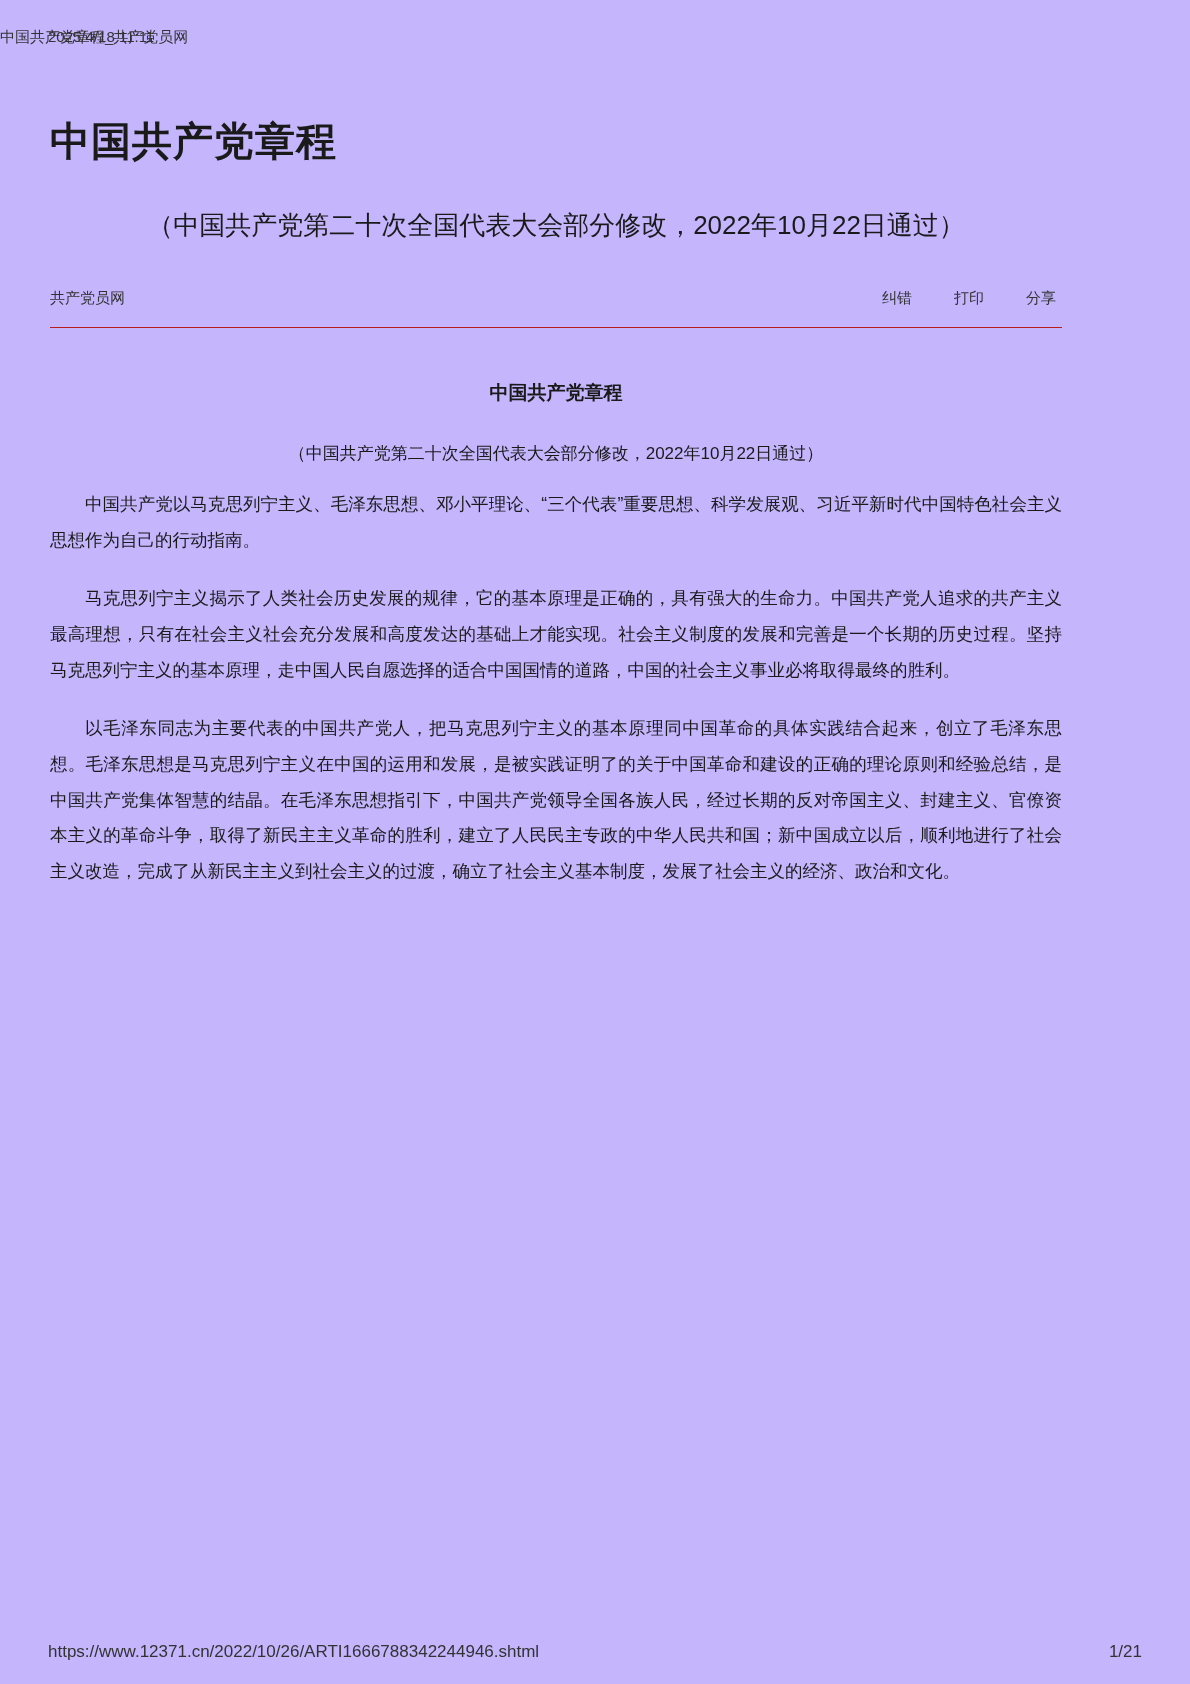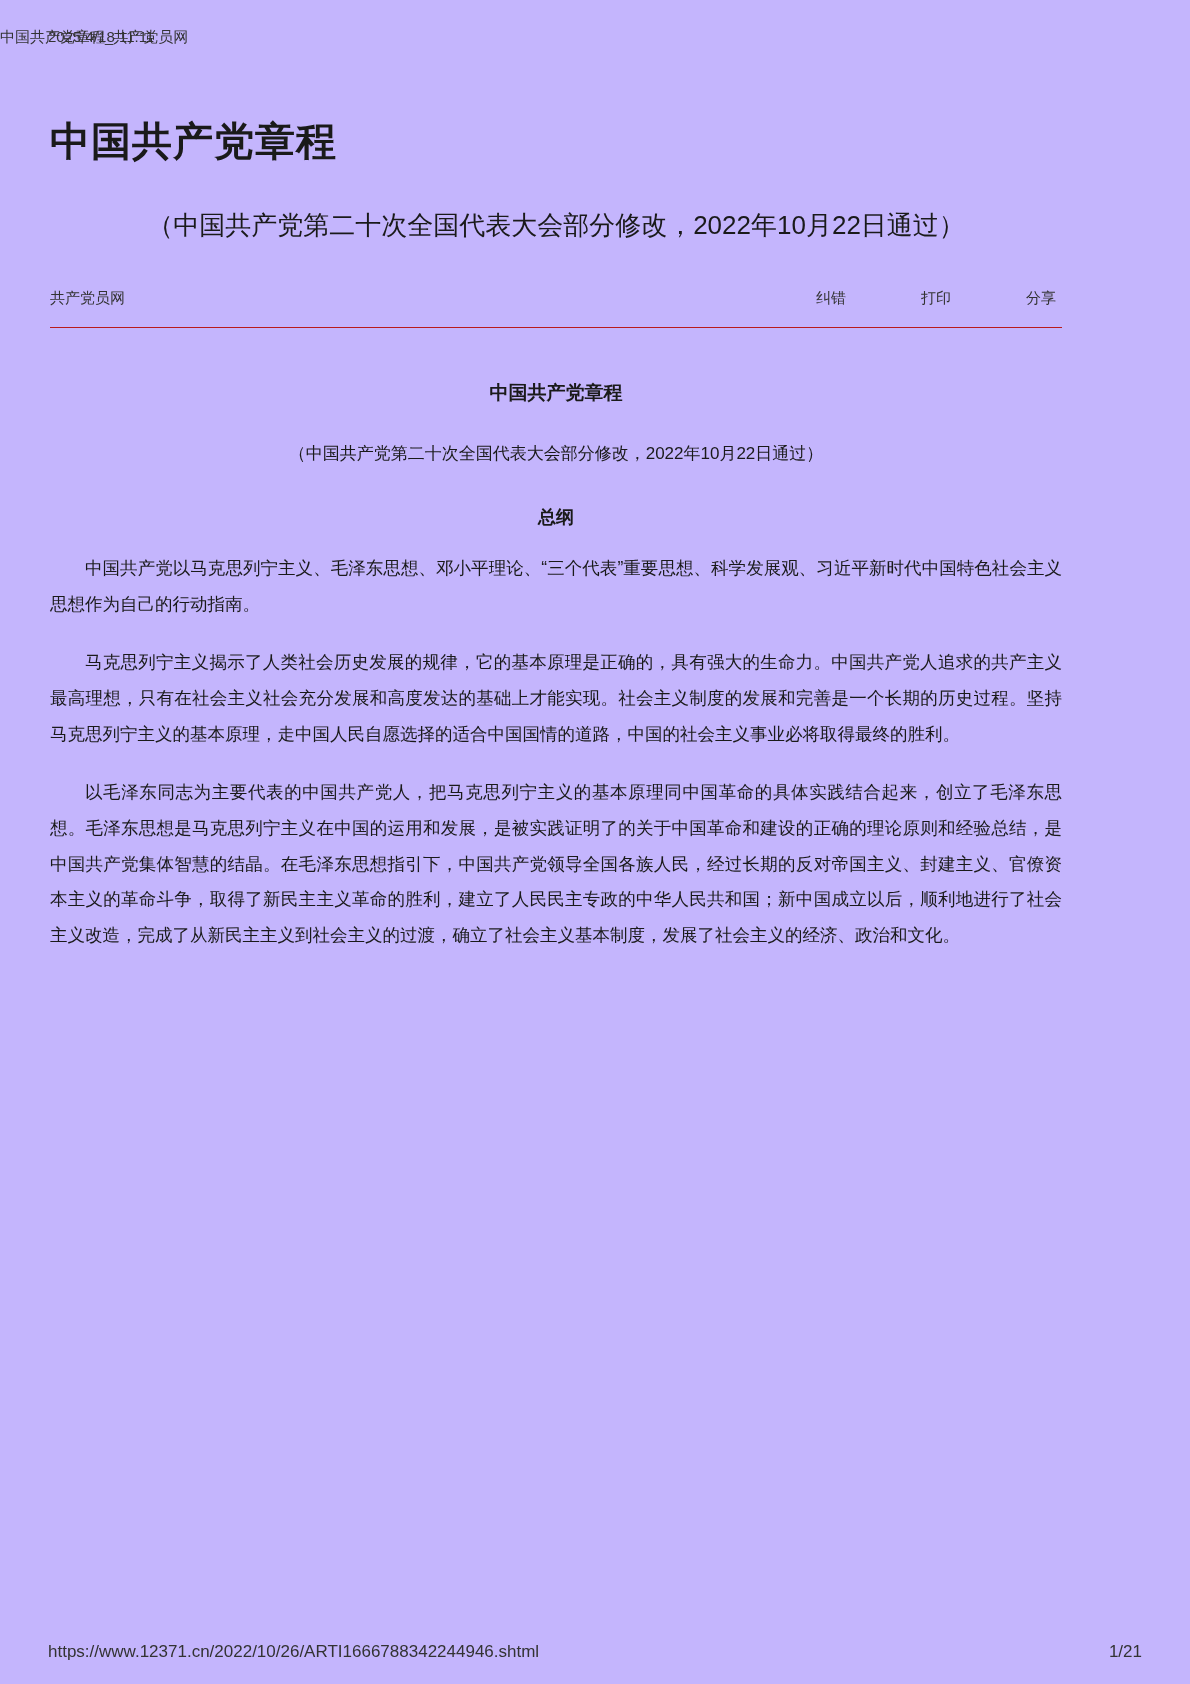--- a/index.html
+++ b/index.html
@@ -103,21 +103,21 @@
     left: 0;
     top: 0;
     font-size: 15px;
     color: #333;
   }
   .meta-actions {
     position: absolute;
     right: 6px;
     top: 0;
     display: flex;
-    gap: 75px;
+    gap: 42px;
     font-size: 15px;
     color: #333;
   }
   .meta-actions span {
     cursor: pointer;
   }
 
   .body-title {
     text-align: center;
     font-size: 19px;
@@ -166,21 +166,20 @@
       <span class="meta-source">共产党员网</span>
       <div class="meta-actions">
         <span>纠错</span>
         <span>打印</span>
         <span>分享</span>
       </div>
     </div>
 
     <div class="body-title">中国共产党章程</div>
     <div class="body-subtitle">（中国共产党第二十次全国代表大会部分修改，2022年10月22日通过）</div>
-    <div class="section-heading">总纲</div>
 
     <p class="para">中国共产党以马克思列宁主义、毛泽东思想、邓小平理论、“三个代表”重要思想、科学发展观、习近平新时代中国特色社会主义思想作为自己的行动指南。</p>
     <p class="para">马克思列宁主义揭示了人类社会历史发展的规律，它的基本原理是正确的，具有强大的生命力。中国共产党人追求的共产主义最高理想，只有在社会主义社会充分发展和高度发达的基础上才能实现。社会主义制度的发展和完善是一个长期的历史过程。坚持马克思列宁主义的基本原理，走中国人民自愿选择的适合中国国情的道路，中国的社会主义事业必将取得最终的胜利。</p>
     <p class="para">以毛泽东同志为主要代表的中国共产党人，把马克思列宁主义的基本原理同中国革命的具体实践结合起来，创立了毛泽东思想。毛泽东思想是马克思列宁主义在中国的运用和发展，是被实践证明了的关于中国革命和建设的正确的理论原则和经验总结，是中国共产党集体智慧的结晶。在毛泽东思想指引下，中国共产党领导全国各族人民，经过长期的反对帝国主义、封建主义、官僚资本主义的革命斗争，取得了新民主主义革命的胜利，建立了人民民主专政的中华人民共和国；新中国成立以后，顺利地进行了社会主义改造，完成了从新民主主义到社会主义的过渡，确立了社会主义基本制度，发展了社会主义的经济、政治和文化。</p>
 
   </div>
 
   <div class="print-footer">
     <span class="pf-url">https://www.12371.cn/2022/10/26/ARTI1666788342244946.shtml</span>
     <span class="pf-page">1/21</span>

